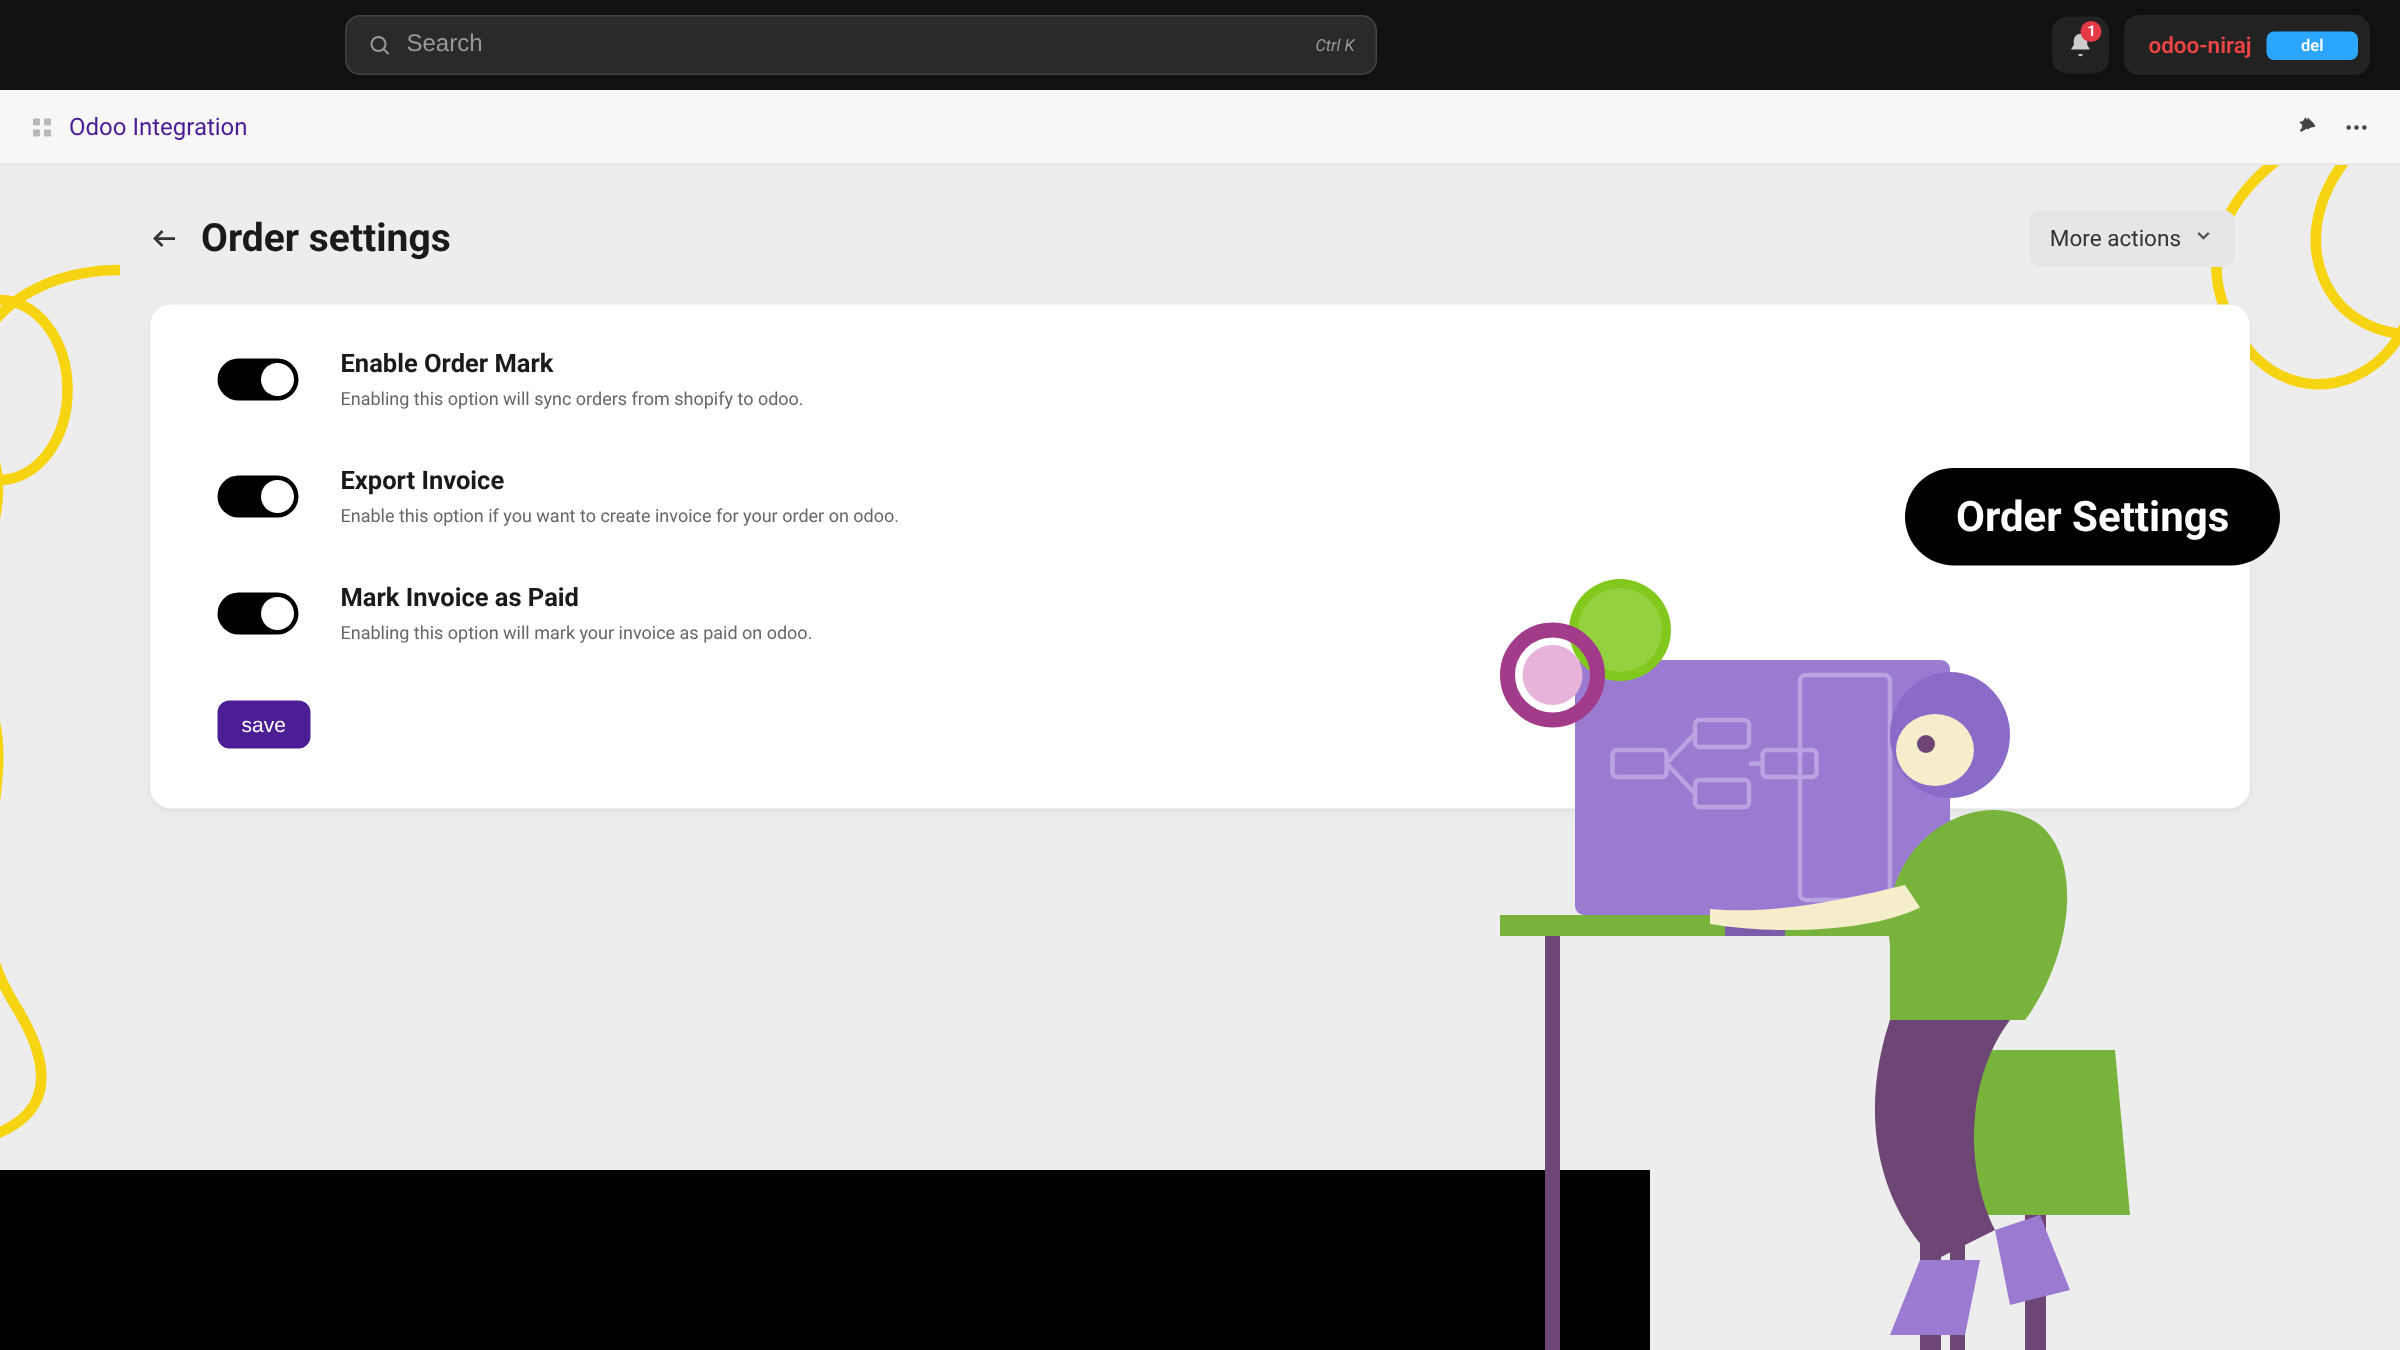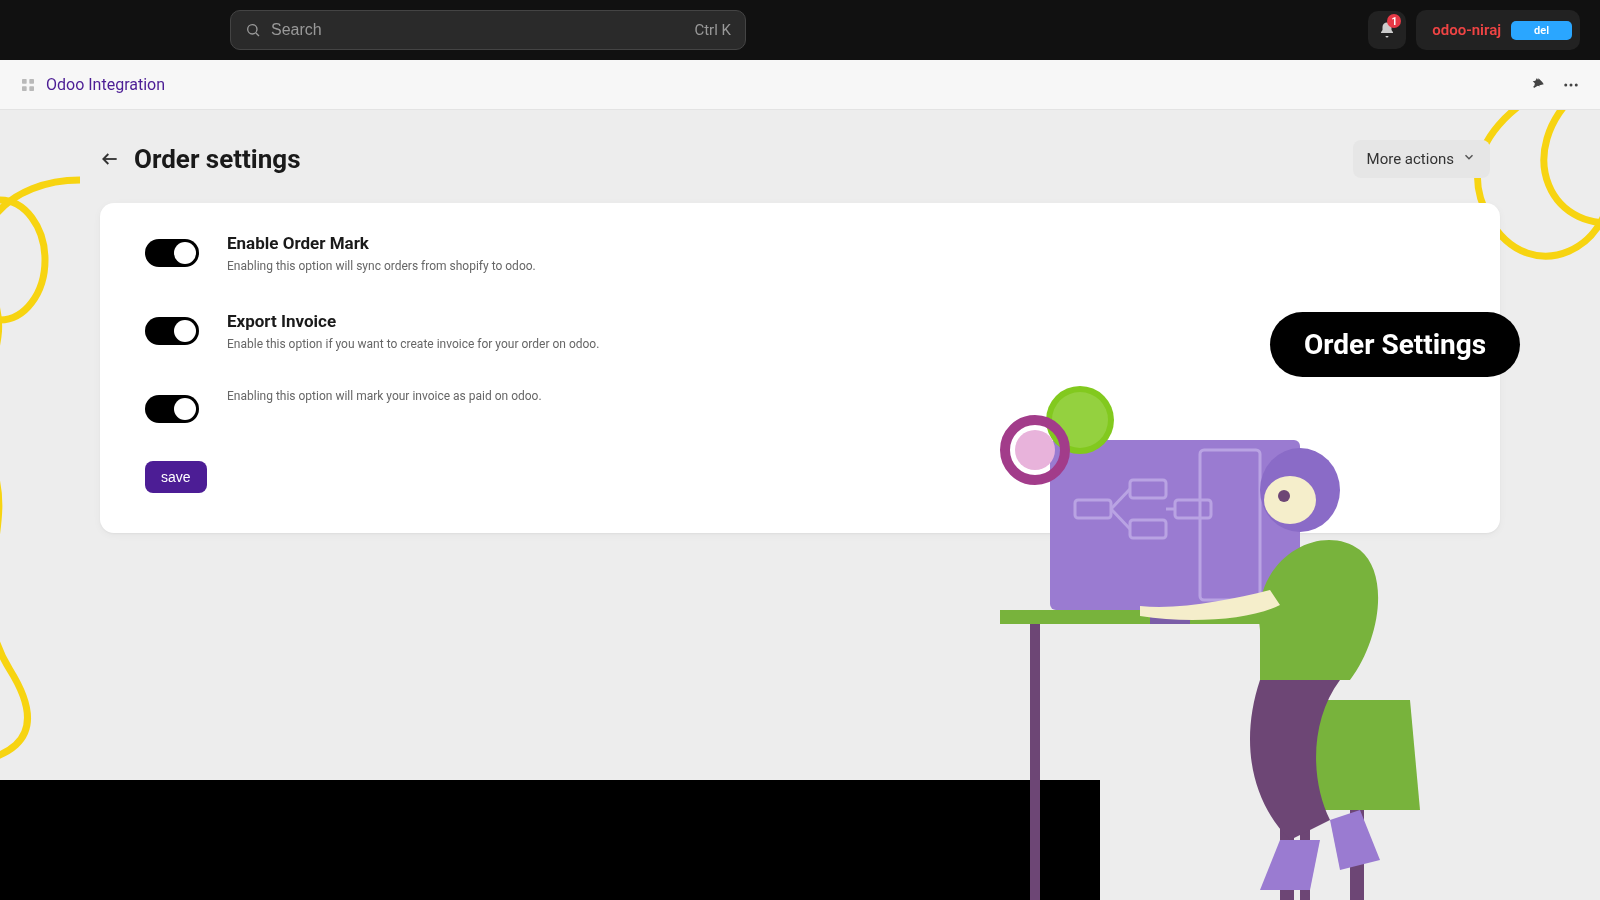--- a/index.html
+++ b/index.html
@@ -17,21 +17,21 @@
   height: 60px;
   background: #111;
   display: flex;
   align-items: center;
   padding: 0 20px;
   position: relative;
   z-index: 10;
 }
 .search-wrap {
   margin-left: 210px;
-  width: 516px;
+  width: 688px;
   height: 40px;
   background: #2a2a2a;
   border: 1px solid #444;
   border-radius: 10px;
   display: flex;
   align-items: center;
   padding: 0 14px;
   color: #aaa;
 }
 .search-icon { width: 16px; height: 16px; margin-right: 10px; }
@@ -39,21 +39,22 @@
   flex: 1;
   background: transparent;
   border: none;
   color: #ccc;
   font-size: 16px;
   outline: none;
 }
 .search-input::placeholder { color: #999; }
 .search-kb {
   color: #999;
-  font-size: 15px;
+  font-size: 11px;
+  font-style: italic;
 }
 
 .topbar-right {
   margin-left: auto;
   display: flex;
   align-items: center;
   gap: 10px;
 }
 .notif-btn {
   width: 38px;
@@ -335,20 +336,21 @@
     <div class="field-text">
       <h3>Export Invoice</h3>
       <p>Enable this option if you want to create invoice for your order on odoo.</p>
     </div>
   </div>
   <div class="field">
     <div class="toggle">
         <div class="toggle-knob"></div>
       </div>
     <div class="field-text">
+      <h3>Mark Invoice as Paid</h3>
       <p>Enabling this option will mark your invoice as paid on odoo.</p>
     </div>
   </div>
   <button class="save-btn">save</button>
 </div>
 
 <div class="badge-pill">Order Settings</div>
 
 <svg class="squiggle squiggle-left" viewBox="0 0 180 600">
   <path d="M 130 10 C 60 10, 10 60, 40 120 C 70 180, 10 220, 40 290 C 70 360, 10 420, 60 500 C 110 580, 40 590, 10 595"></path>

